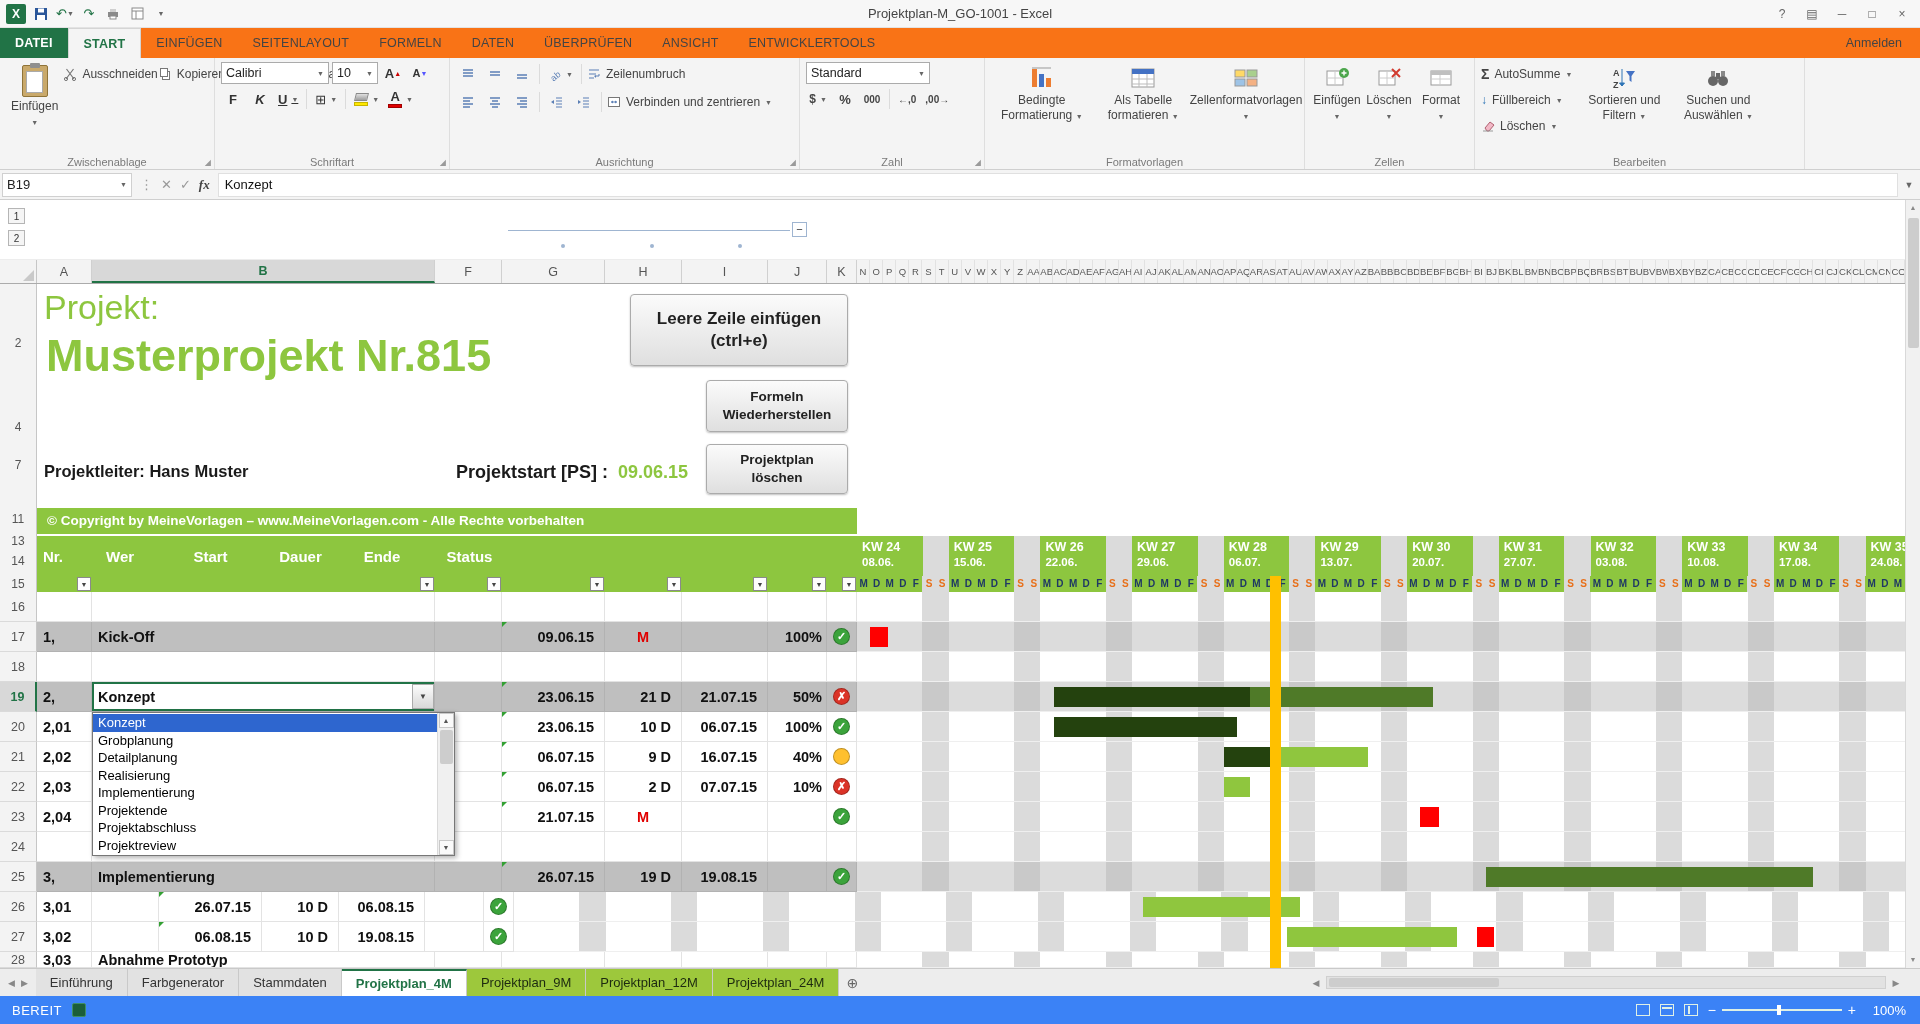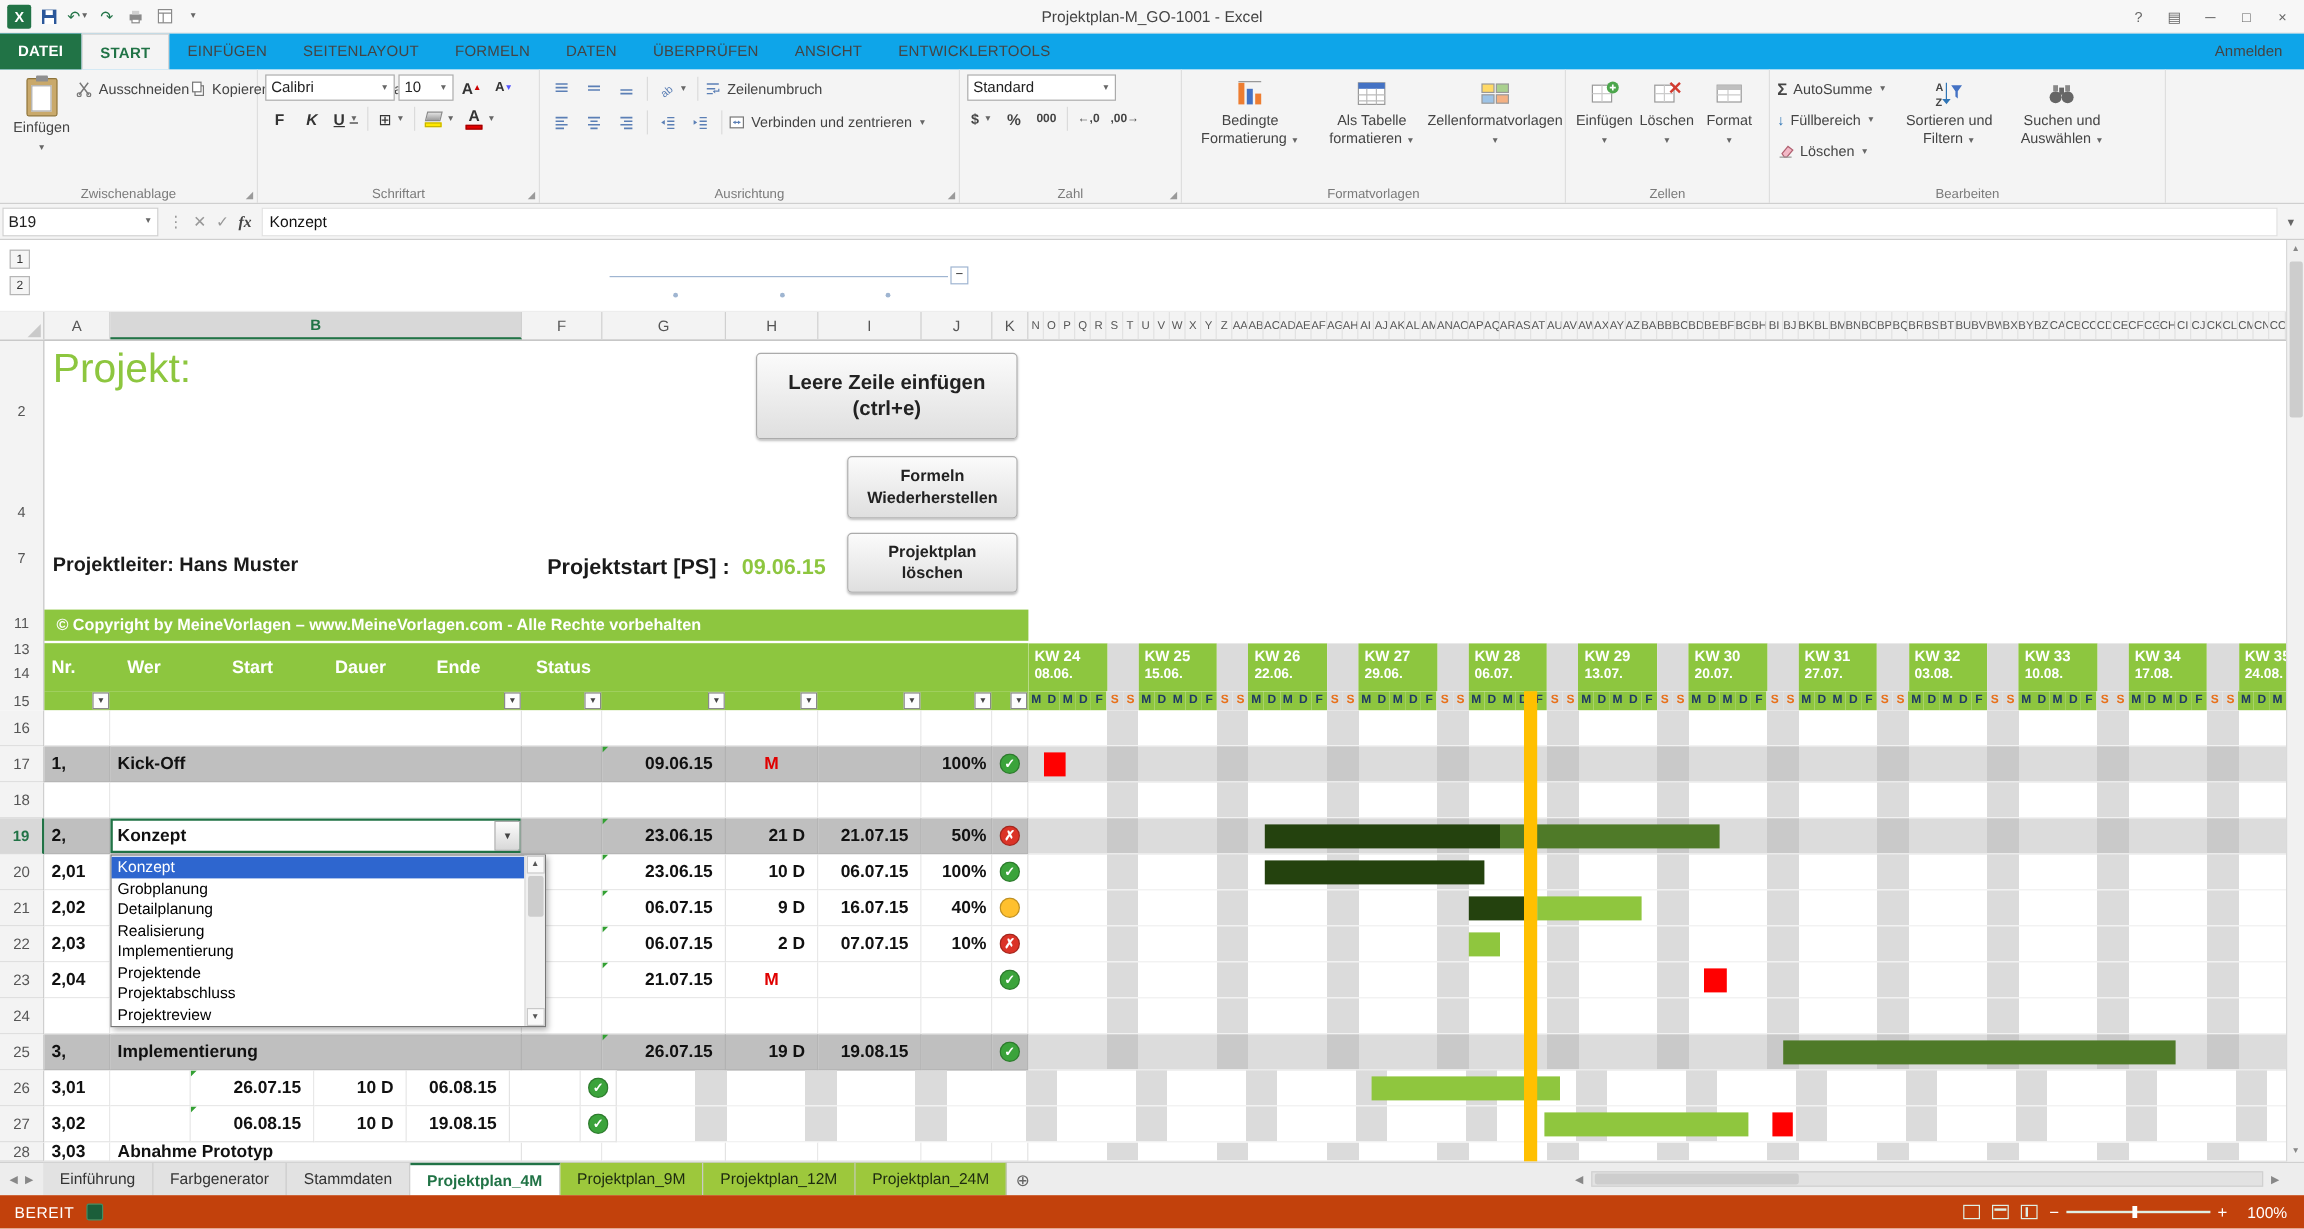--- a/index.html
+++ b/index.html
@@ -9,21 +9,21 @@
 
 .titlebar{position:absolute;top:0;left:0;right:0;height:28px;background:#F7F7F7;border-bottom:1px solid #E3E3E3;display:flex;align-items:center}
 .qat{display:flex;align-items:center;gap:6px;padding-left:6px}
 .xl-logo{width:20px;height:20px;background:#217346;color:#fff;font-weight:bold;font-size:12px;display:flex;align-items:center;justify-content:center;border-radius:2px}
 .qbtn{width:18px;height:18px;display:flex;align-items:center;justify-content:center;font-size:13px;color:#217346}
 .qbtn svg{display:block}
 .tb-title{position:absolute;left:0;right:0;text-align:center;font-size:13px;color:#444;pointer-events:none}
 .win-ctl{margin-left:auto;display:flex;align-items:center;gap:2px;padding-right:4px;z-index:2}
 .wbtn{width:28px;height:22px;display:flex;align-items:center;justify-content:center;font-size:12px;color:#666}
 
-.rtabs{position:absolute;top:28px;left:0;right:0;height:30px;background:#0ea5e9;display:flex;align-items:stretch}
+.rtabs{position:absolute;top:28px;left:0;right:0;height:30px;background:#f97316;display:flex;align-items:stretch}
 .rtab{padding:0 15px;display:flex;align-items:center;font-size:12.5px;color:#444;letter-spacing:.2px}
 .rtab.file{background:#217346;color:#fff;font-weight:bold}
 .rtab.active{background:#F4F4F4;color:#217346;border:1px solid #D5D5D5;border-bottom:none;font-weight:bold}
 .signin{margin-left:auto;padding-right:18px;font-size:12.5px;color:#444;display:flex;align-items:center}
 
 .ribbon{position:absolute;top:58px;left:0;right:0;height:112px;background:#F4F4F4;border-bottom:1px solid #CFCFCF;display:flex}
 .rgroup{position:relative;border-right:1px solid #DEDEDE;padding:4px 6px 18px 6px;flex:0 0 auto}
 .rg-label{position:absolute;bottom:1px;left:0;right:0;text-align:center;font-size:11px;color:#7A7A7A}
 .rg-launch{position:absolute;bottom:2px;right:3px;font-size:8px;color:#9A9A9A}
 .rrow{display:flex;align-items:center;gap:3px;margin-bottom:4px}
@@ -146,21 +146,21 @@
 .tb-nav{display:flex;align-items:center;gap:6px;padding:0 8px;color:#888;font-size:9px}
 .stab{padding:0 14px;display:flex;align-items:center;font-size:13px;color:#333;border-right:1px solid #C9C9C9;background:#E2E2E2}
 .stab.active{background:#FFFFFF;color:#217346;font-weight:bold;border-top:2px solid #217346}
 .stab.green{background:#9DC83C;color:#1d2a10}
 .addsheet{width:26px;display:flex;align-items:center;justify-content:center;color:#666;font-size:14px}
 .hscroll{margin-left:auto;display:flex;align-items:center;gap:2px;padding-right:16px}
 .hs-btn{width:16px;text-align:center;color:#888;font-size:9px}
 .hs-track{width:560px;height:13px;background:#E2E2E2;border:1px solid #D0D0D0;position:relative}
 .hs-thumb{position:absolute;left:2px;top:1px;width:170px;height:9px;background:#CDCDCD;border-radius:2px}
 
-.sbar{position:absolute;top:996px;left:0;right:0;height:28px;background:#c2410c;color:#fff;display:flex;align-items:center;font-size:13px}
+.sbar{position:absolute;top:996px;left:0;right:0;height:28px;background:#3b82f6;color:#fff;display:flex;align-items:center;font-size:13px}
 .sb-left{display:flex;align-items:center;gap:10px;padding-left:12px}
 .sb-mode{letter-spacing:.5px}
 .sb-icon{width:14px;height:14px;background:#1B5E3A;border:1px solid #3E8E64;border-radius:2px}
 .sb-right{margin-left:auto;display:flex;align-items:center;gap:10px;padding-right:14px}
 .viewico{width:14px;height:12px;border:1px solid #DFF0E5;background:transparent;position:relative}
 .viewico.b:after{content:"";position:absolute;left:1px;right:1px;top:2px;border-top:2px solid #DFF0E5}
 .viewico.c:after{content:"";position:absolute;top:1px;bottom:1px;left:3px;border-left:2px solid #DFF0E5}
 .zoomslider{display:flex;align-items:center;gap:6px}
 .zs-line{width:120px;height:2px;background:#DFF0E5;position:relative}
 .zs-knob{position:absolute;left:55px;top:-4px;width:4px;height:10px;background:#fff}
@@ -655,20 +655,21 @@
         <div class="tgn" style="top: 52px;">2</div>
         <div class="tgn" style="top: 136px;">4</div>
         <div class="tgn" style="top: 174px;">7</div>
         <div class="tgn" style="top: 228px;">11</div>
         <div class="tgn" style="top: 250px;">13</div>
         <div class="tgn" style="top: 270px;">14</div>
         <div class="tgn" style="top: 293px;">15</div>
       </div>
 
     <div class="pr-label">Projekt:</div>
+    <div class="pr-name">Musterprojekt Nr.815</div>
 
     <div class="xbtn btn1">Leere Zeile einfügen (ctrl+e)</div>
     <div class="xbtn btn2">Formeln Wiederherstellen</div>
     <div class="xbtn btn3">Projektplan löschen</div>
 
     <div class="leader">Projektleiter: Hans Muster</div>
     <div class="pstart">
       <span>Projektstart [PS] :</span><span class="val">09.06.15</span>
     </div>
 

